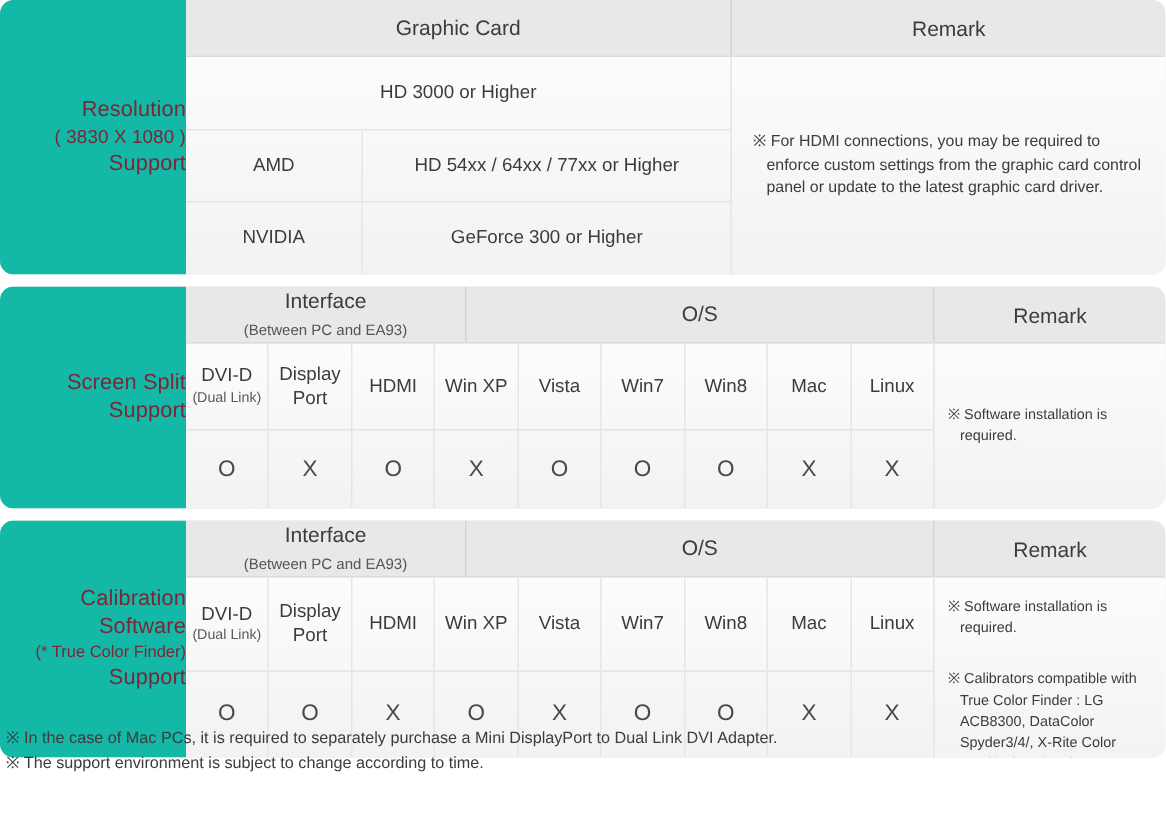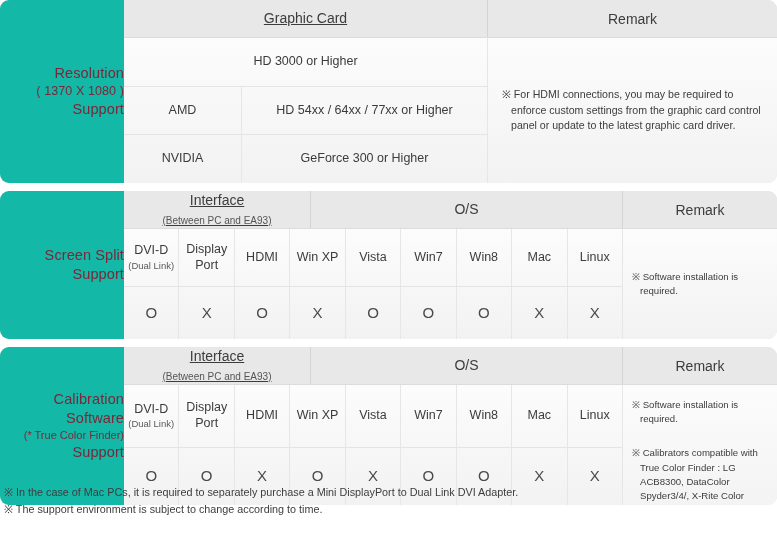--- a/index.html
+++ b/index.html
@@ -55,21 +55,21 @@
     display: flex;
     flex-direction: column;
     align-items: center;
     justify-content: center;
     color: #3c3c3c;
     font-size: 14px;
     text-align: center;
     border-left: 1px solid #d4d4d4;
     line-height: 1.2;
   }
-  .grp-cell:first-child { border-left: none; text-decoration: underline; }
+  .grp-cell:first-child { border-left: none; }
   .grp-cell .sub { font-size: 10px; color: #555; margin-top: 6px; }
 
   .body-rows {
     flex: 1 1 auto;
     display: flex;
     flex-direction: column;
     background: linear-gradient(#fcfcfc, #f2f2f2);
     border-top: 1px solid #dcdcdc;
   }
   .brow { display: flex; flex: 1 1 0; }
@@ -157,21 +157,21 @@
 </head>
 <body>
 
 <div class="page">
 
   <div class="card" id="card1" style="top:0px; height:183px;">
     <div class="card-inner">
 
       <div class="rowlabel">
         <div class="l1">Resolution</div>
-        <div class="l2">( 1370 X 1080 )</div>
+        <div class="l2">( 3830 X 1080 )</div>
         <div class="l1">Support</div>
       </div>
 
       <div class="grid">
         <div class="grp-row">
           <div class="grp-cell" style="flex:1 1 auto;">
             <span>Graphic Card</span>
           </div>
         </div>
         <div class="body-rows">

